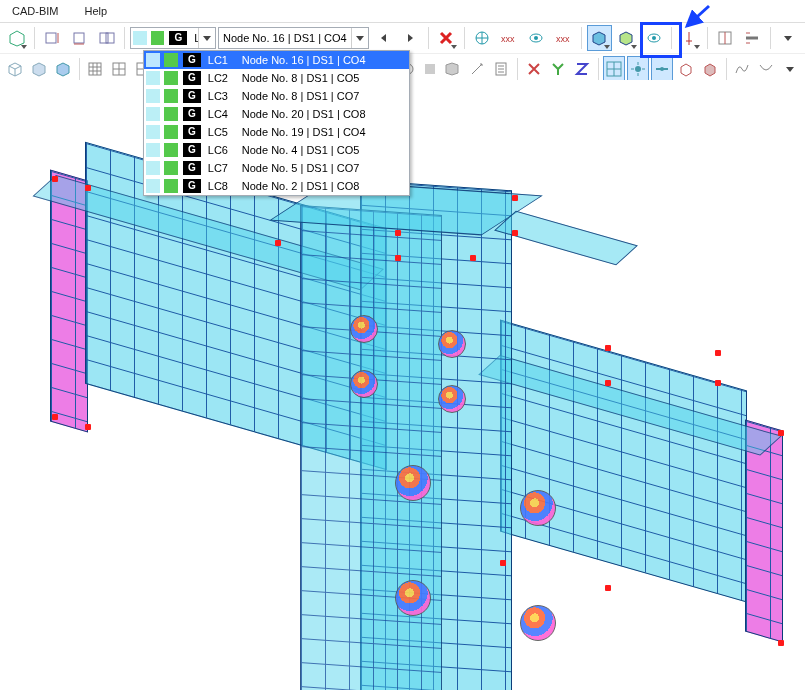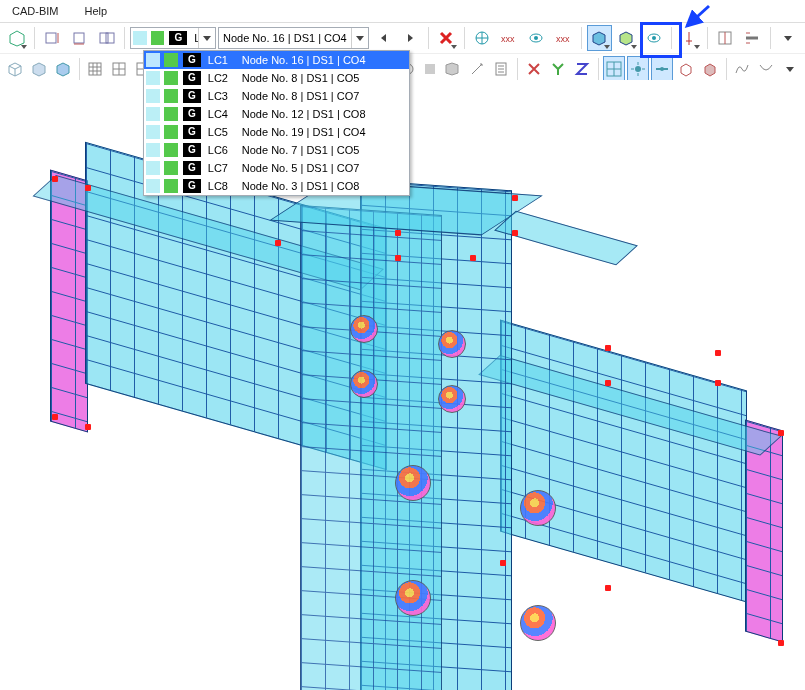--- a/index.html
+++ b/index.html
@@ -449,49 +449,49 @@
       <span class="sw b" style="margin:0 2px"></span>
       <span class="g-badge">G</span>
       <span class="lc">LC3</span>
       <span class="desc">Node No. 8 | DS1 | CO7</span>
     </div>
     <div class="row">
       <span class="sw a" style="margin:0 2px"></span>
       <span class="sw b" style="margin:0 2px"></span>
       <span class="g-badge">G</span>
       <span class="lc">LC4</span>
-      <span class="desc">Node No. 12 | DS1 | CO8</span>
+      <span class="desc">Node No. 20 | DS1 | CO8</span>
     </div>
     <div class="row">
       <span class="sw a" style="margin:0 2px"></span>
       <span class="sw b" style="margin:0 2px"></span>
       <span class="g-badge">G</span>
       <span class="lc">LC5</span>
       <span class="desc">Node No. 19 | DS1 | CO4</span>
     </div>
     <div class="row">
       <span class="sw a" style="margin:0 2px"></span>
       <span class="sw b" style="margin:0 2px"></span>
       <span class="g-badge">G</span>
       <span class="lc">LC6</span>
-      <span class="desc">Node No. 7 | DS1 | CO5</span>
+      <span class="desc">Node No. 4 | DS1 | CO5</span>
     </div>
     <div class="row">
       <span class="sw a" style="margin:0 2px"></span>
       <span class="sw b" style="margin:0 2px"></span>
       <span class="g-badge">G</span>
       <span class="lc">LC7</span>
       <span class="desc">Node No. 5 | DS1 | CO7</span>
     </div>
     <div class="row">
       <span class="sw a" style="margin:0 2px"></span>
       <span class="sw b" style="margin:0 2px"></span>
       <span class="g-badge">G</span>
       <span class="lc">LC8</span>
-      <span class="desc">Node No. 3 | DS1 | CO8</span>
+      <span class="desc">Node No. 2 | DS1 | CO8</span>
     </div>
   </div>
 
 <div class="highlight-box"></div>
 <svg class="arrow" width="30" height="26">
   <defs>
       <marker id="ah" markerWidth="6" markerHeight="6" refX="5" refY="3" orient="auto">
         <path d="M0 0 L6 3 L0 6 Z" fill="#1542ff"></path>
       </marker>
     </defs>

